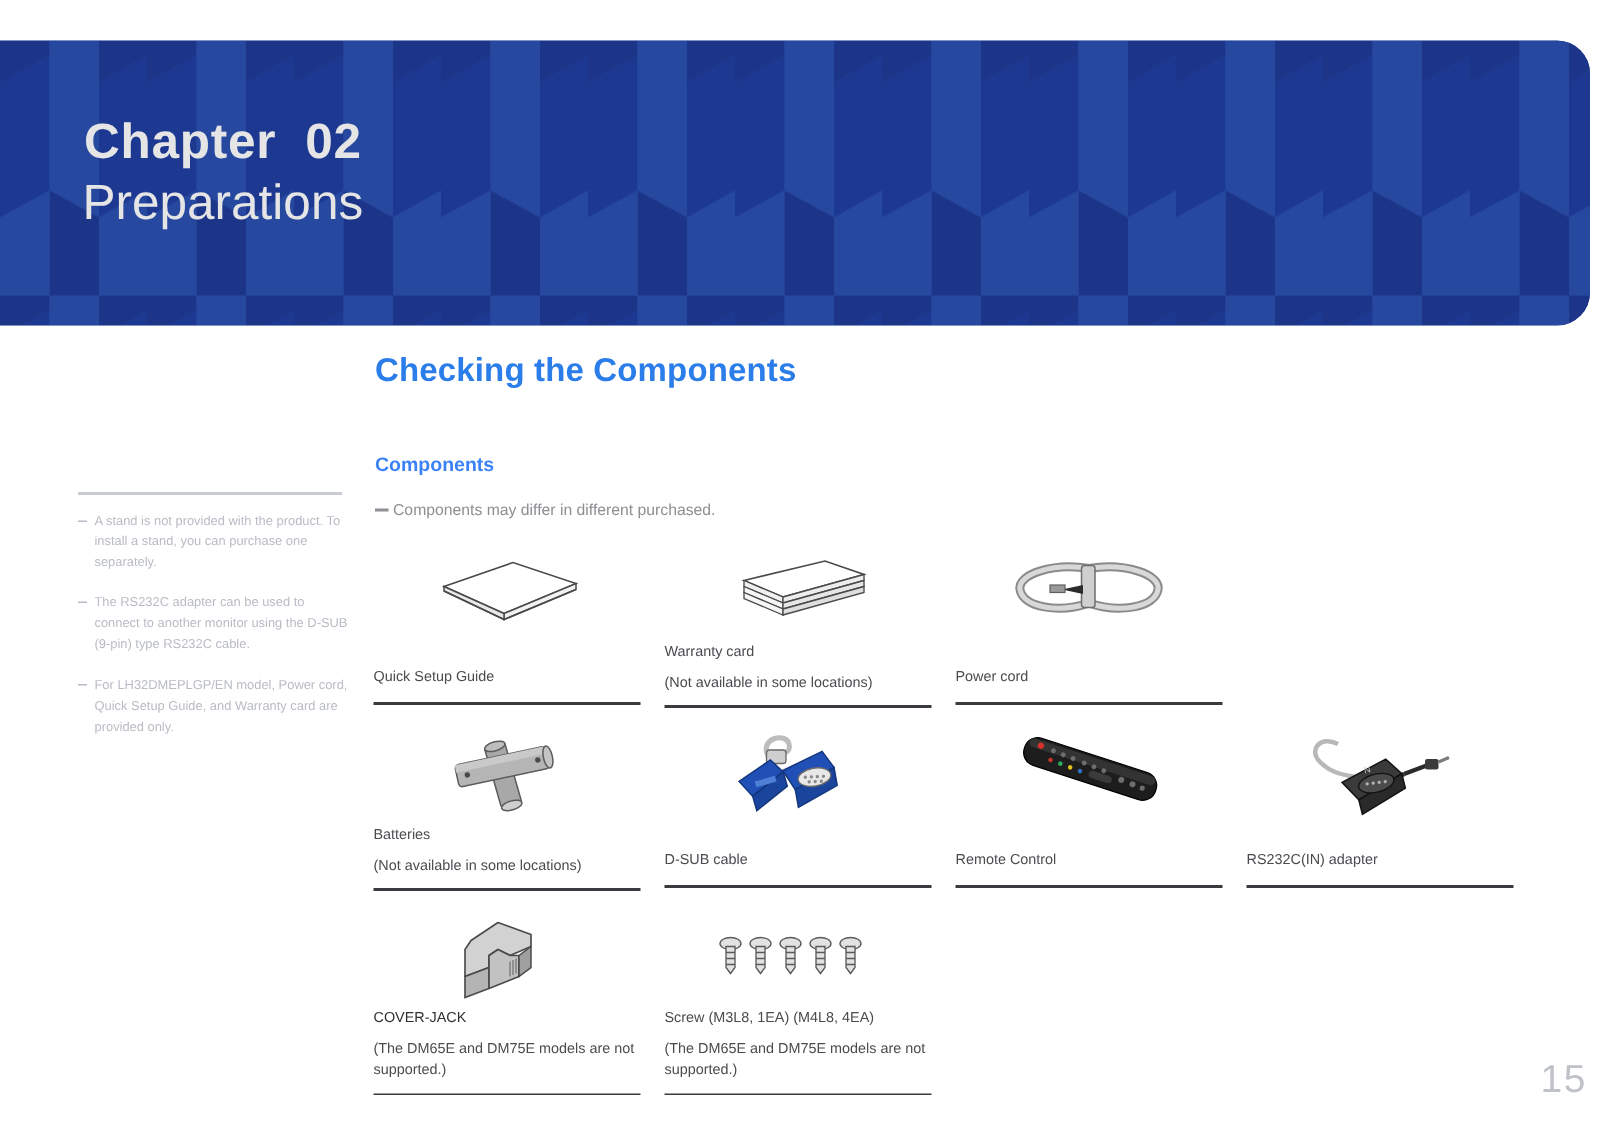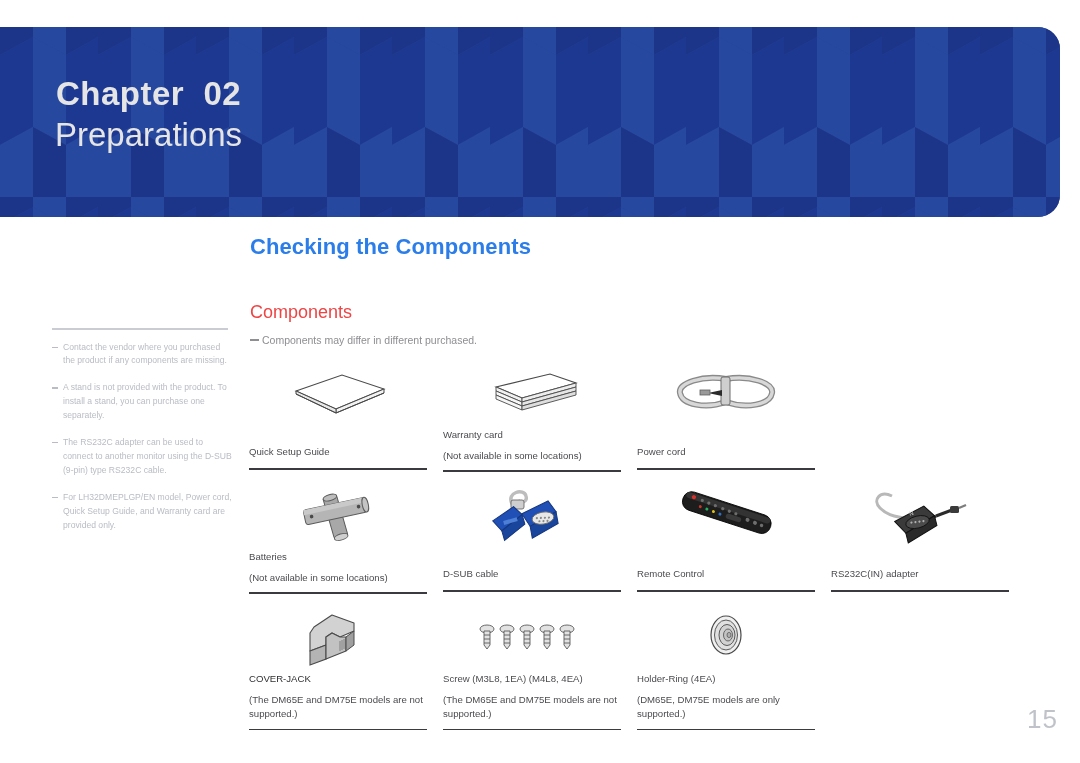--- a/index.html
+++ b/index.html
@@ -65,23 +65,23 @@
     font-weight: bold;
     color: #2b7de9;
     letter-spacing: 0.1px;
   }
 
   
   .sub-heading {
     position: absolute;
     left: 250px;
     top: 302px;
-    font-size: 18px;
-    font-weight: normal;
-    color: #ef4444;
+    font-size: 13px;
+    font-weight: bold;
+    color: #3b82f6;
   }
 
   
   .top-note {
     position: absolute;
     left: 250px;
     top: 334px;
     font-size: 10.5px;
     color: #8e8e93;
     display: flex;
@@ -236,24 +236,20 @@
 
 <div class="sub-heading">Components</div>
 
 <div class="top-note">
   <span class="dash"></span>
   <span>Components may differ in different purchased.</span>
 </div>
 
 <div class="sidebar">
   <div class="sidebar-rule"></div>
-  <div class="side-note">
-    <span class="dash"></span>
-    <span>Contact the vendor where you purchased the product if any components are missing.</span>
-  </div>
   <div class="side-note">
     <span class="dash"></span>
     <span>A stand is not provided with the product. To install a stand, you can purchase one separately.</span>
   </div>
   <div class="side-note">
     <span class="dash"></span>
     <span>The RS232C adapter can be used to connect to another monitor using the D-SUB (9-pin) type RS232C cable.</span>
   </div>
   <div class="side-note">
     <span class="dash"></span>
@@ -500,36 +496,20 @@
           </g>
         </svg>
       </div>
       <div class="cell-body">
         <div class="comp-label">Screw (M3L8, 1EA) (M4L8, 4EA)</div>
         <div class="comp-sub">(The DM65E and DM75E models are not supported.)</div>
         <div class="comp-rule"></div>
       </div>
     </div>
 
-    <div class="comp-cell">
-      <div class="comp-art">
-        <svg width="60" height="56" viewBox="0 0 60 56">
-          <ellipse cx="30" cy="26" rx="15" ry="19" fill="#f0f0f0" stroke="#4a4a4a" stroke-width="1.2"></ellipse>
-          <ellipse cx="30" cy="26" rx="11.5" ry="15" fill="#e0e0e0" stroke="#5a5a5a" stroke-width="1"></ellipse>
-          <ellipse cx="31" cy="26" rx="8" ry="10.5" fill="#d2d2d2" stroke="#5a5a5a" stroke-width="1"></ellipse>
-          <ellipse cx="32" cy="26" rx="4.5" ry="6" fill="#c4c4c4" stroke="#5a5a5a" stroke-width="0.9"></ellipse>
-          <ellipse cx="33" cy="26" rx="2" ry="2.6" fill="#b0b0b0" stroke="#5a5a5a" stroke-width="0.8"></ellipse>
-        </svg>
-      </div>
-      <div class="cell-body">
-        <div class="comp-label">Holder-Ring (4EA)</div>
-        <div class="comp-sub">(DM65E, DM75E models are only supported.)</div>
-        <div class="comp-rule"></div>
-      </div>
-    </div>
 
     <div class="comp-cell"></div>
 
   </div>
 
 </div>
 
 <div class="page-number">15</div>
 
 </body></html>

